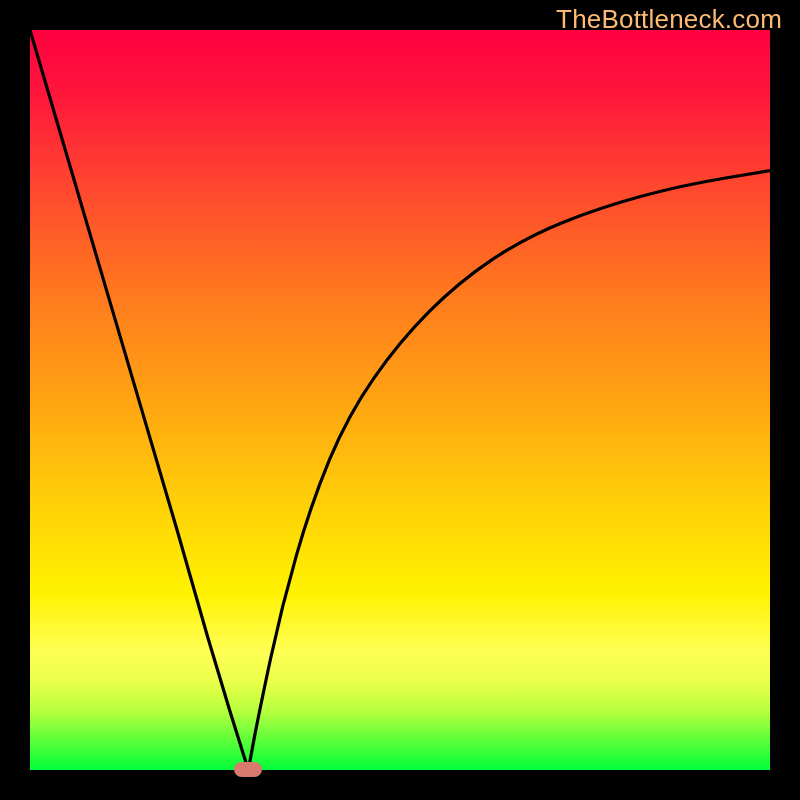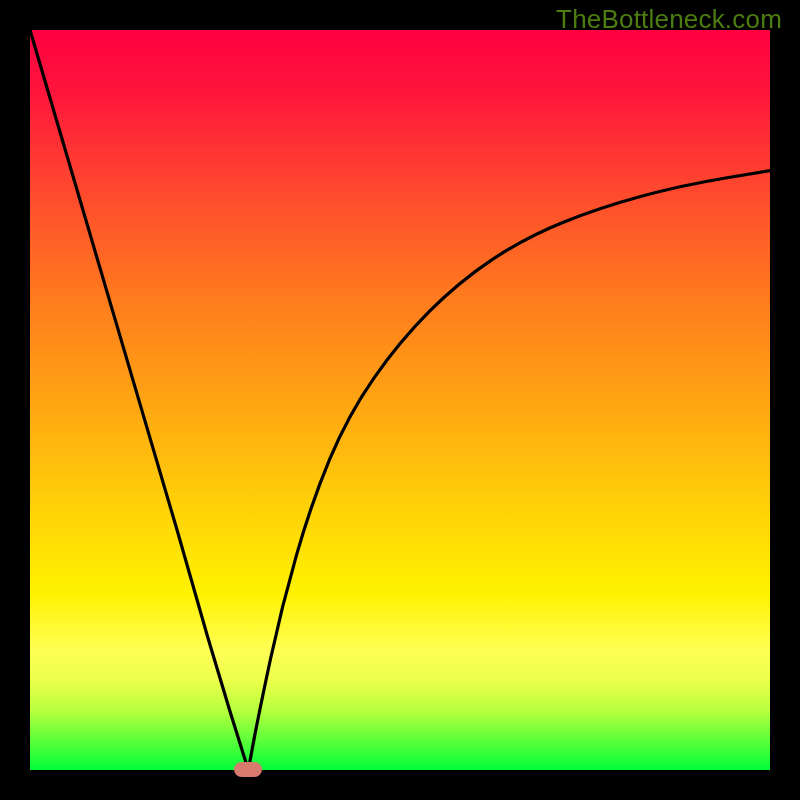--- a/index.html
+++ b/index.html
@@ -39,21 +39,21 @@
       #00ff3a 100%
     );
   }
   .watermark {
     position: absolute;
     top: 4px;
     right: 18px;
     font-size: 26px;
     font-weight: 500;
     letter-spacing: 0.2px;
-    color: #4d7c0f;
+    color: #fdba74;
     text-align: center;
   }
   svg.curve {
     position: absolute;
     left: 0;
     top: 0;
     width: 740px;
     height: 740px;
   }
   .marker {

